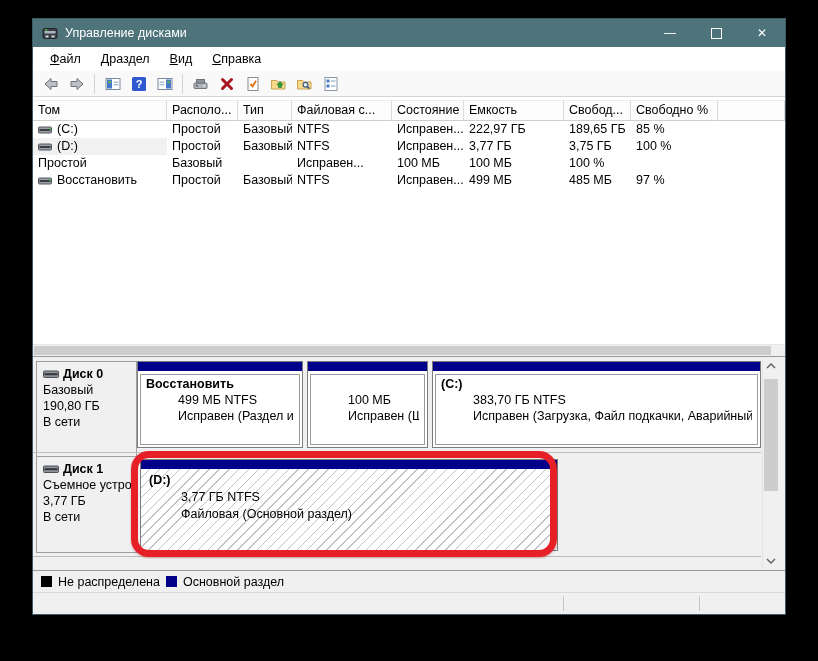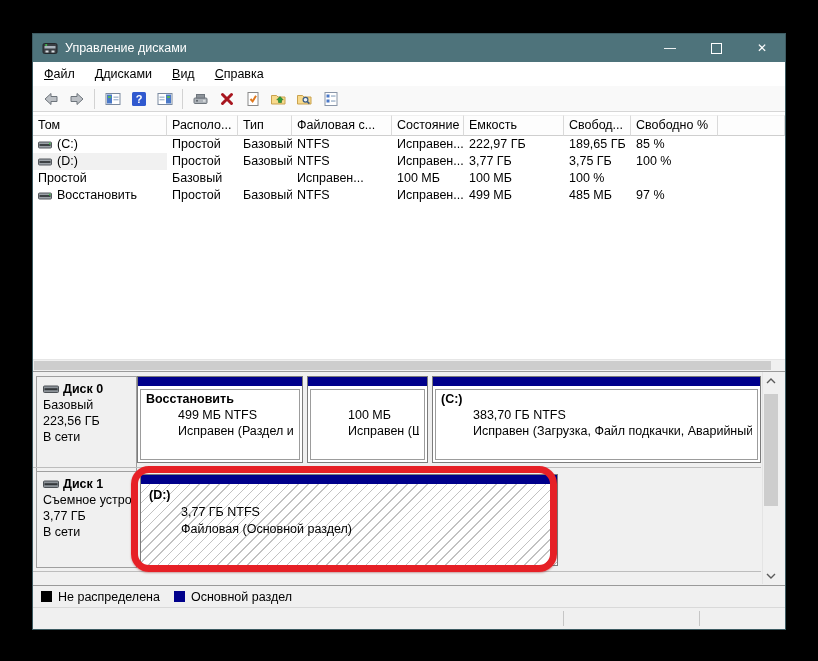--- a/index.html
+++ b/index.html
@@ -2,40 +2,40 @@
 <html><head>
 <meta charset="utf-8">
 <style>
   html,body { margin:0; padding:0; }
   body {
     width:818px; height:661px; position:relative; background:#000;
     font-family:"Liberation Sans", sans-serif; font-size:12.5px; color:#000;
     overflow:hidden;
   }
   .window {
-    position:absolute; left:32px; top:33px; width:752px; height:595px;
+    position:absolute; left:32px; top:18px; width:752px; height:595px;
     background:#fff; border:1px solid #3d5b62;
   }
   
   .titlebar {
     position:absolute; left:0; top:0; right:0; height:28px;
     background:#4e737b; color:#fff; display:flex; align-items:center;
   }
   .titlebar .app-icon { margin-left:9px; display:flex; }
   .titlebar .title { margin-left:7px; font-size:12.5px; }
   .win-controls { margin-left:auto; display:flex; height:100%; }
   .win-btn { width:46px; height:100%; display:flex; align-items:center; justify-content:center; color:#fff; font-size:12px; }
   .max-glyph { width:9px; height:9px; border:1px solid #fff; display:inline-block; }
   
   .menubar {
     position:absolute; left:0; top:28px; right:0; height:24px; background:#fff;
     display:flex; align-items:center; border-bottom:1px solid #ececec;
   }
   .menu-item { padding:0 10px; height:100%; display:flex; align-items:center; }
-  .menu-item:first-child { margin-left:1px; }
+  .menu-item:first-child { margin-left:7px; }
   .accel { text-decoration:underline; }
   
   .toolbar {
     position:absolute; left:0; top:52px; right:0; height:26px;
     background:#f9f9f9; border-bottom:1px solid #d6d6d6;
     display:flex; align-items:center; padding-left:5px; box-sizing:border-box; gap:1px;
   }
   .tb-btn { width:25px; height:22px; display:flex; align-items:center; justify-content:center; }
   .tb-sep { width:1px; height:20px; background:#d2d2d2; margin:0 4px; }
   
@@ -89,21 +89,21 @@
   
   .annotation {
     position:absolute; left:98px; top:432px; width:426px; height:106px;
     border:7px solid #e62026; border-radius:18px; box-sizing:border-box;
     z-index:20; pointer-events:none; box-shadow:0 1px 2px rgba(120,0,0,.35);
   }
   
   .legend {
     position:absolute; left:0; top:551px; right:0; height:22px; background:#f0f0f0;
     border-top:1px solid #9a9a9a; box-sizing:border-box;
-    display:flex; align-items:center; padding-left:8px; gap:14px;
+    display:flex; align-items:center; padding-left:8px; gap:6px;
   }
   .legend-item { display:flex; align-items:center; gap:6px; }
   .swatch { width:11px; height:11px; display:inline-block; }
   
   .statusbar { position:absolute; left:0; top:573px; right:0; height:22px; background:#f0f0f0; border-top:1px solid #d9d9d9; box-sizing:border-box; }
   .sb-div { position:absolute; top:3px; bottom:3px; width:1px; background:#c6c6c6; }
 </style>
 </head>
 <body>
 
@@ -127,21 +127,21 @@
         </div>
       <div class="win-btn">✕</div>
     </div>
   </div>
 
   <div class="menubar">
     <div class="menu-item">
         <span><span class="accel">Ф</span><span>айл</span></span>
       </div>
     <div class="menu-item">
-        <span><span class="accel">Д</span><span>дисками</span></span>
+        <span><span class="accel">Д</span><span>раздел</span></span>
       </div>
     <div class="menu-item">
         <span><span class="accel">В</span><span>ид</span></span>
       </div>
     <div class="menu-item">
         <span><span class="accel">С</span><span>правка</span></span>
       </div>
   </div>
 
   <div class="toolbar">
@@ -313,21 +313,21 @@
 
     <div class="disk-info" style="top:4px; height:100px;">
       <div class="disk-name">
           <svg width="16" height="10">
             <rect x="0.5" y="2" width="15" height="6.5" rx="1" fill="#8d9399" stroke="#4c5156"></rect>
             <rect x="1.5" y="4.2" width="13" height="2" fill="#33373b"></rect>
           </svg>
           <span>Диск 0</span>
         </div>
       <div class="info-line">Базовый</div>
-      <div class="info-line">223,56 ГБ</div>
+      <div class="info-line">190,80 ГБ</div>
       <div class="info-line">В сети</div>
     </div>
 
     <div class="partition" style="left:104px; top:4px; width:166px; height:87px;">
       <div class="part-bar"></div>
       <div class="part-inner">
         <div class="part-title">Восстановить</div>
         <div class="part-line">499 МБ NTFS</div>
         <div class="part-line">Исправен (Раздел изготовителя ОЭМ)</div>
       </div>

